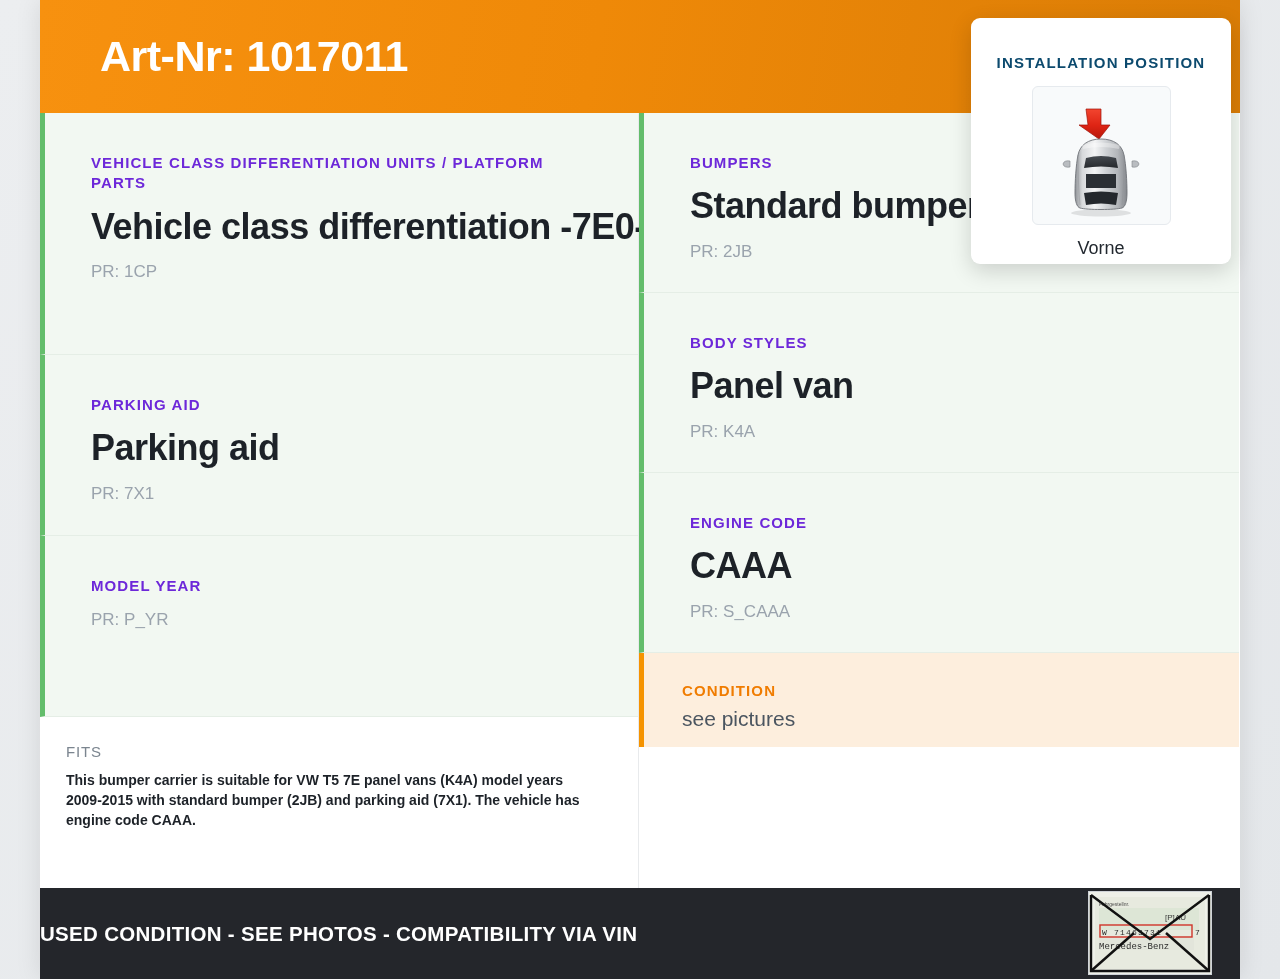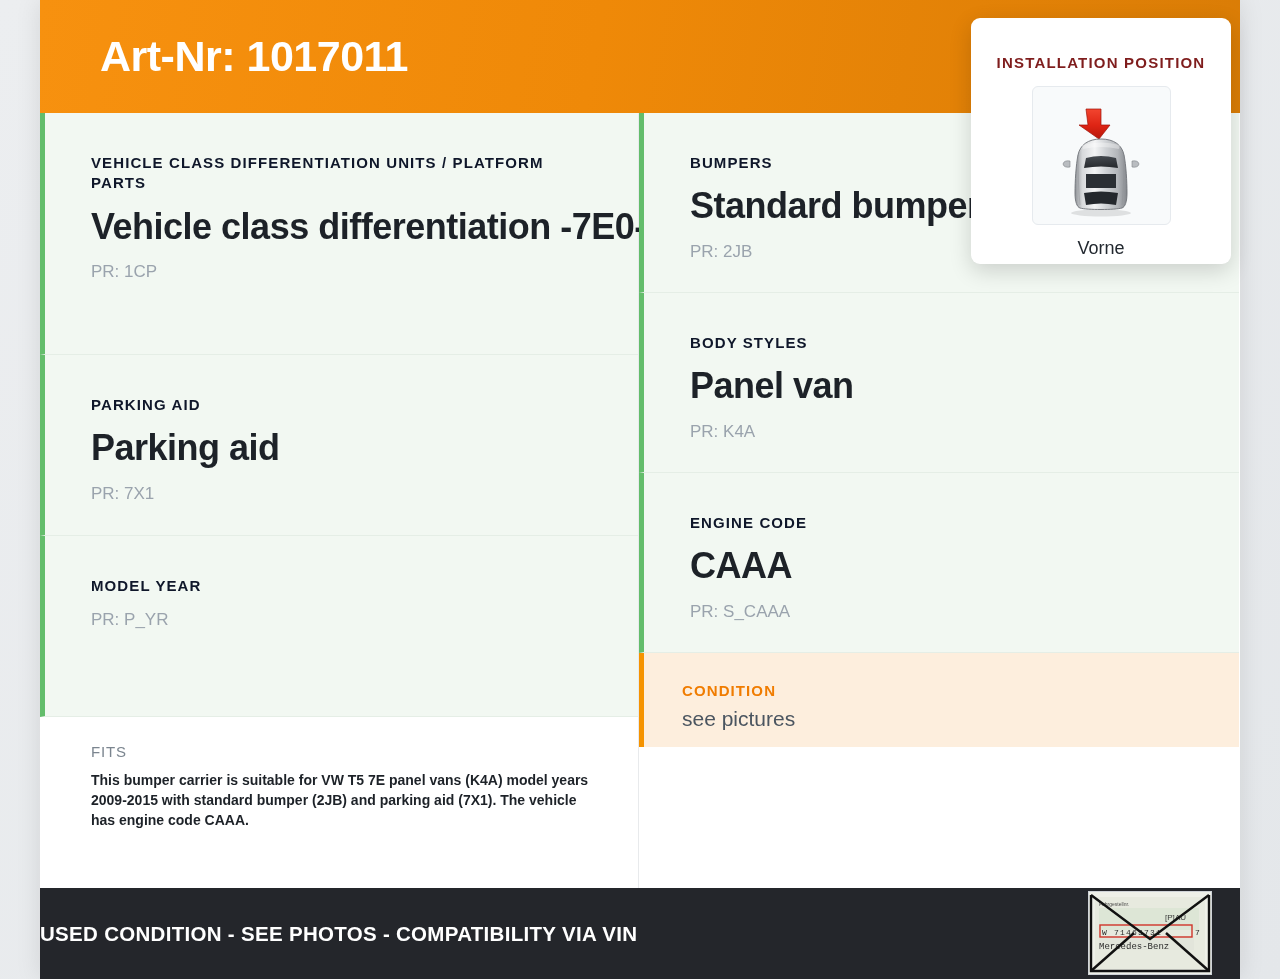--- a/index.html
+++ b/index.html
@@ -74,21 +74,21 @@
     border-bottom: 1px solid #e5eee6;
     border-left: 5px solid #63bd6b;
     padding: 40px 46px 30px 46px;
   }
   .card.cond {
     background: #fdeedd;
     border-left-color: #f59300;
     border-bottom-color: #f7e3cd;
   }
   .card-label {
-    color: #0f172a;
+    color: #6d28d9;
     font-size: 15px;
     font-weight: bold;
     letter-spacing: 1.1px;
     text-transform: uppercase;
     line-height: 1.36;
   }
   .card.cond .card-label { color: #f07c00; }
   .card-value {
     margin-top: 12px;
     color: #1d2228;
@@ -117,21 +117,21 @@
   .h-left-2  { height: 181px; }
   .h-left-3  { height: 181px; }
   .h-right-1 { height: 180px; }
   .h-right-2 { height: 180px; }
   .h-right-3 { height: 180px; }
   .h-cond    { height: 94px; padding-top: 28px; padding-left: 38px; border-bottom: none; }
 
   
   .fits {
     background: #ffffff;
-    padding: 26px 46px 30px 51px;
+    padding: 26px 46px 30px 26px;
   }
   .fits-label {
     color: #7b858f;
     font-size: 15px;
     letter-spacing: 0.8px;
     text-transform: uppercase;
   }
   .fits-text {
     margin-top: 11px;
     color: #1d2228;
@@ -177,21 +177,21 @@
     width: 260px;
     height: 246px;
     background: #ffffff;
     border-radius: 9px;
     box-shadow: 0 7px 22px rgba(0,0,0,0.16);
     text-align: center;
     padding-top: 36px;
     z-index: 20;
   }
   .install-title {
-    color: #7f1d1d;
+    color: #0c4a6e;
     font-size: 15px;
     font-weight: bold;
     letter-spacing: 1.2px;
     text-transform: uppercase;
   }
   .install-img-box {
     margin: 15px auto 0 auto;
     width: 139px;
     height: 139px;
     background: #f8fafb;

